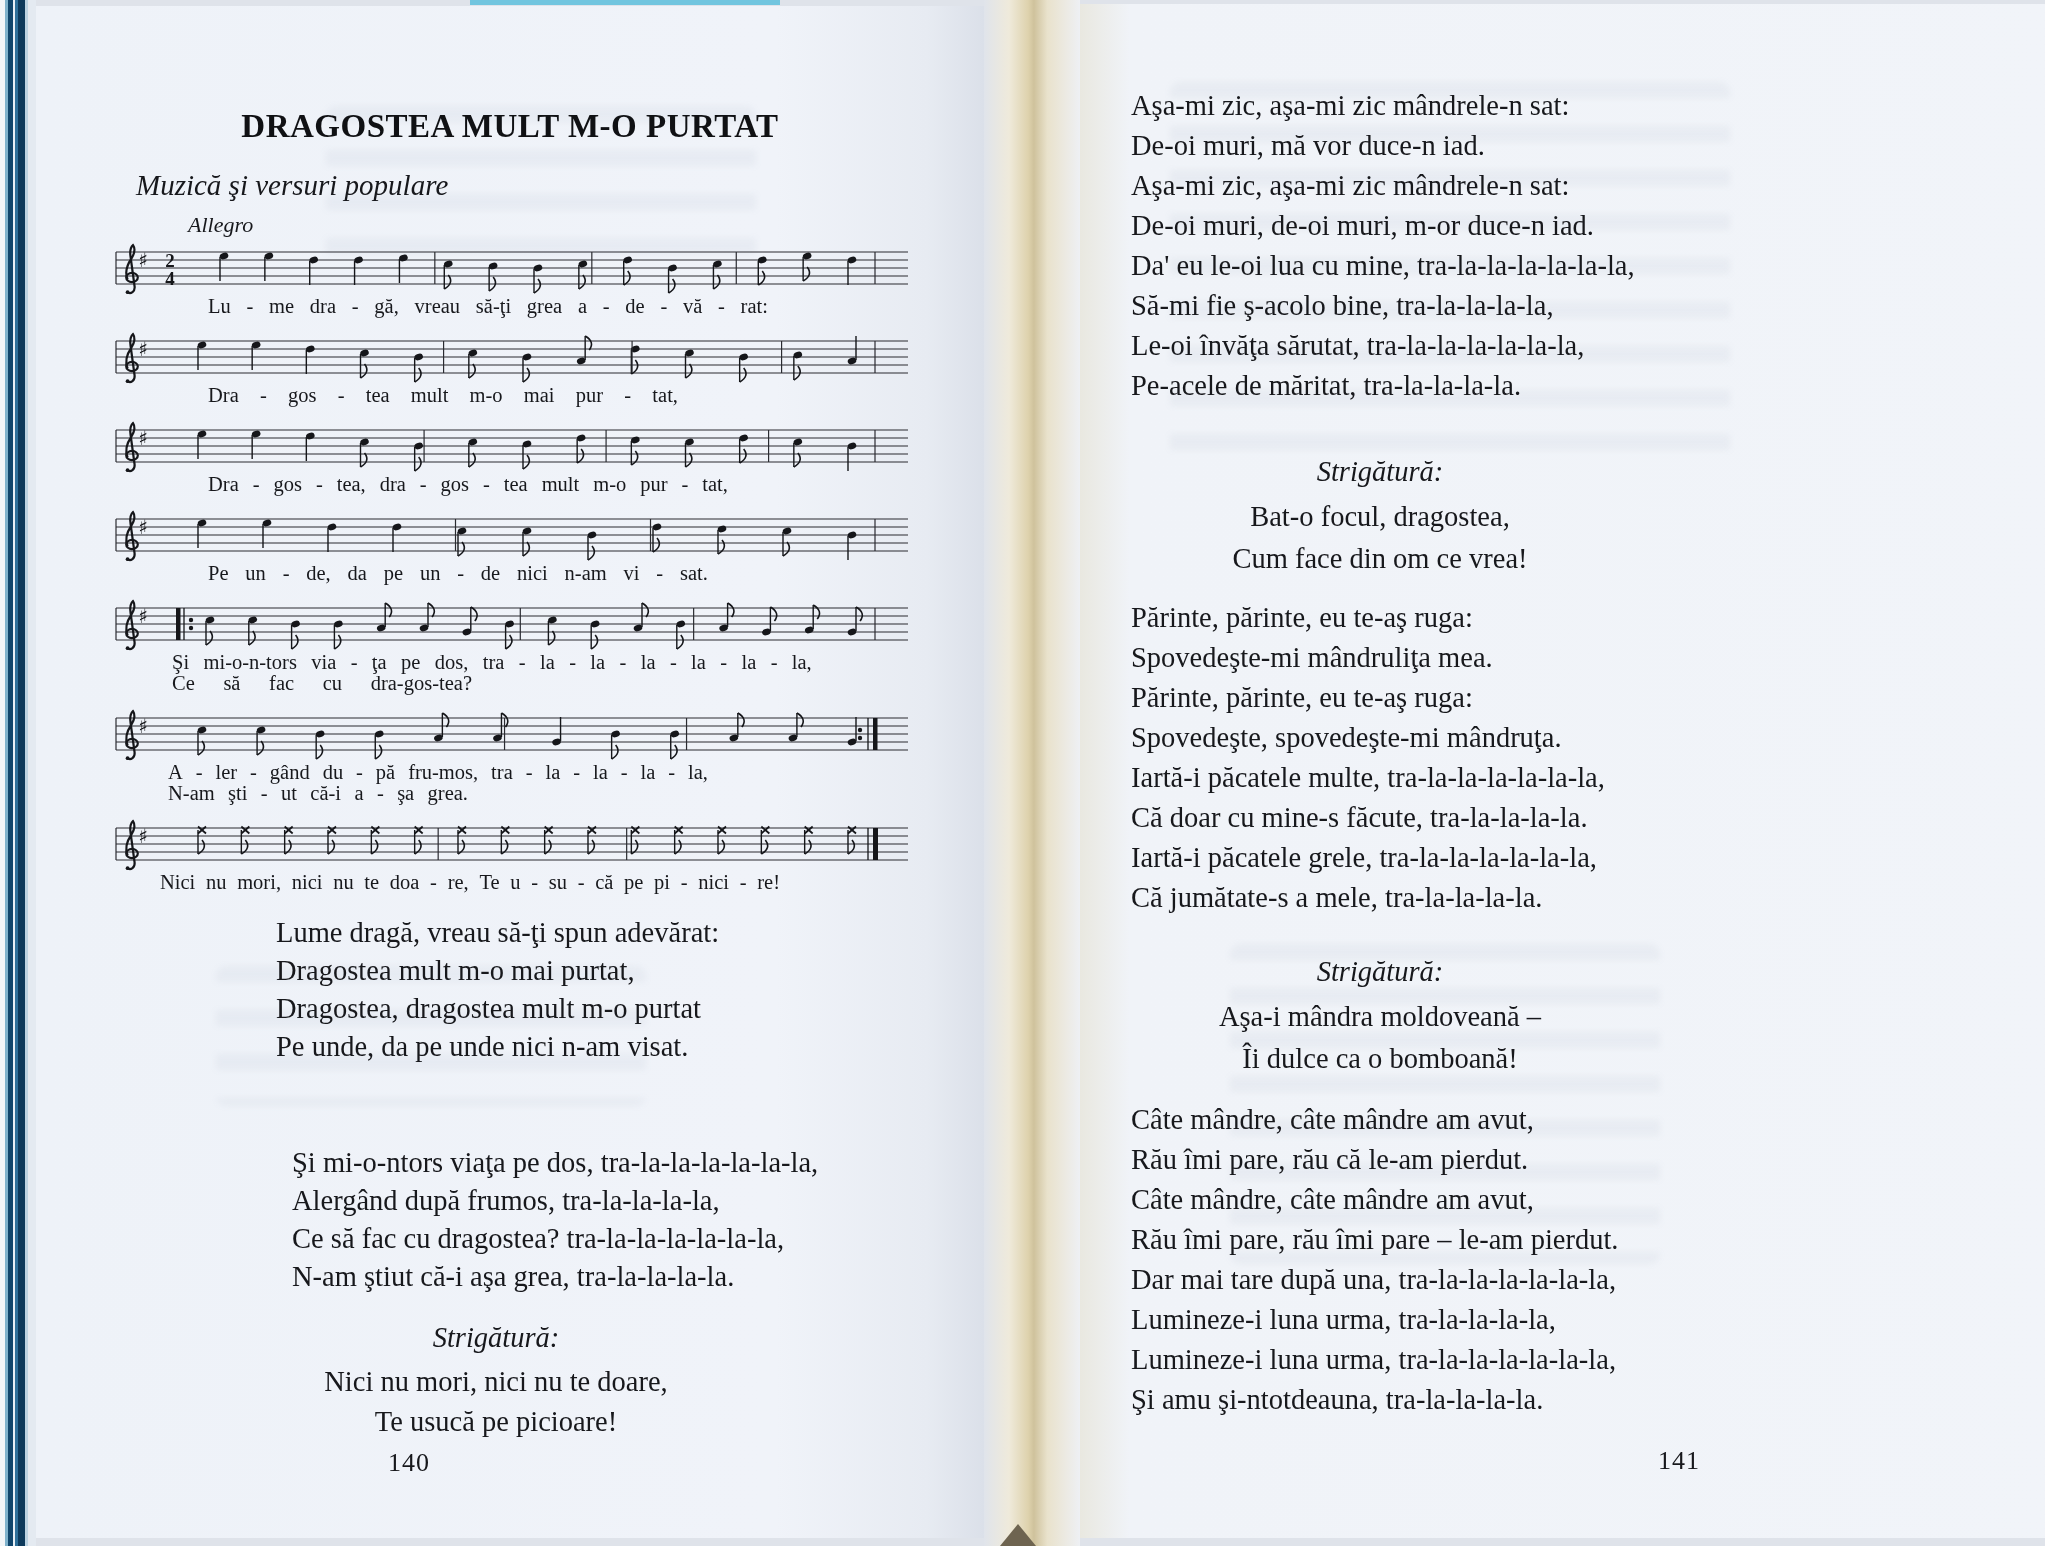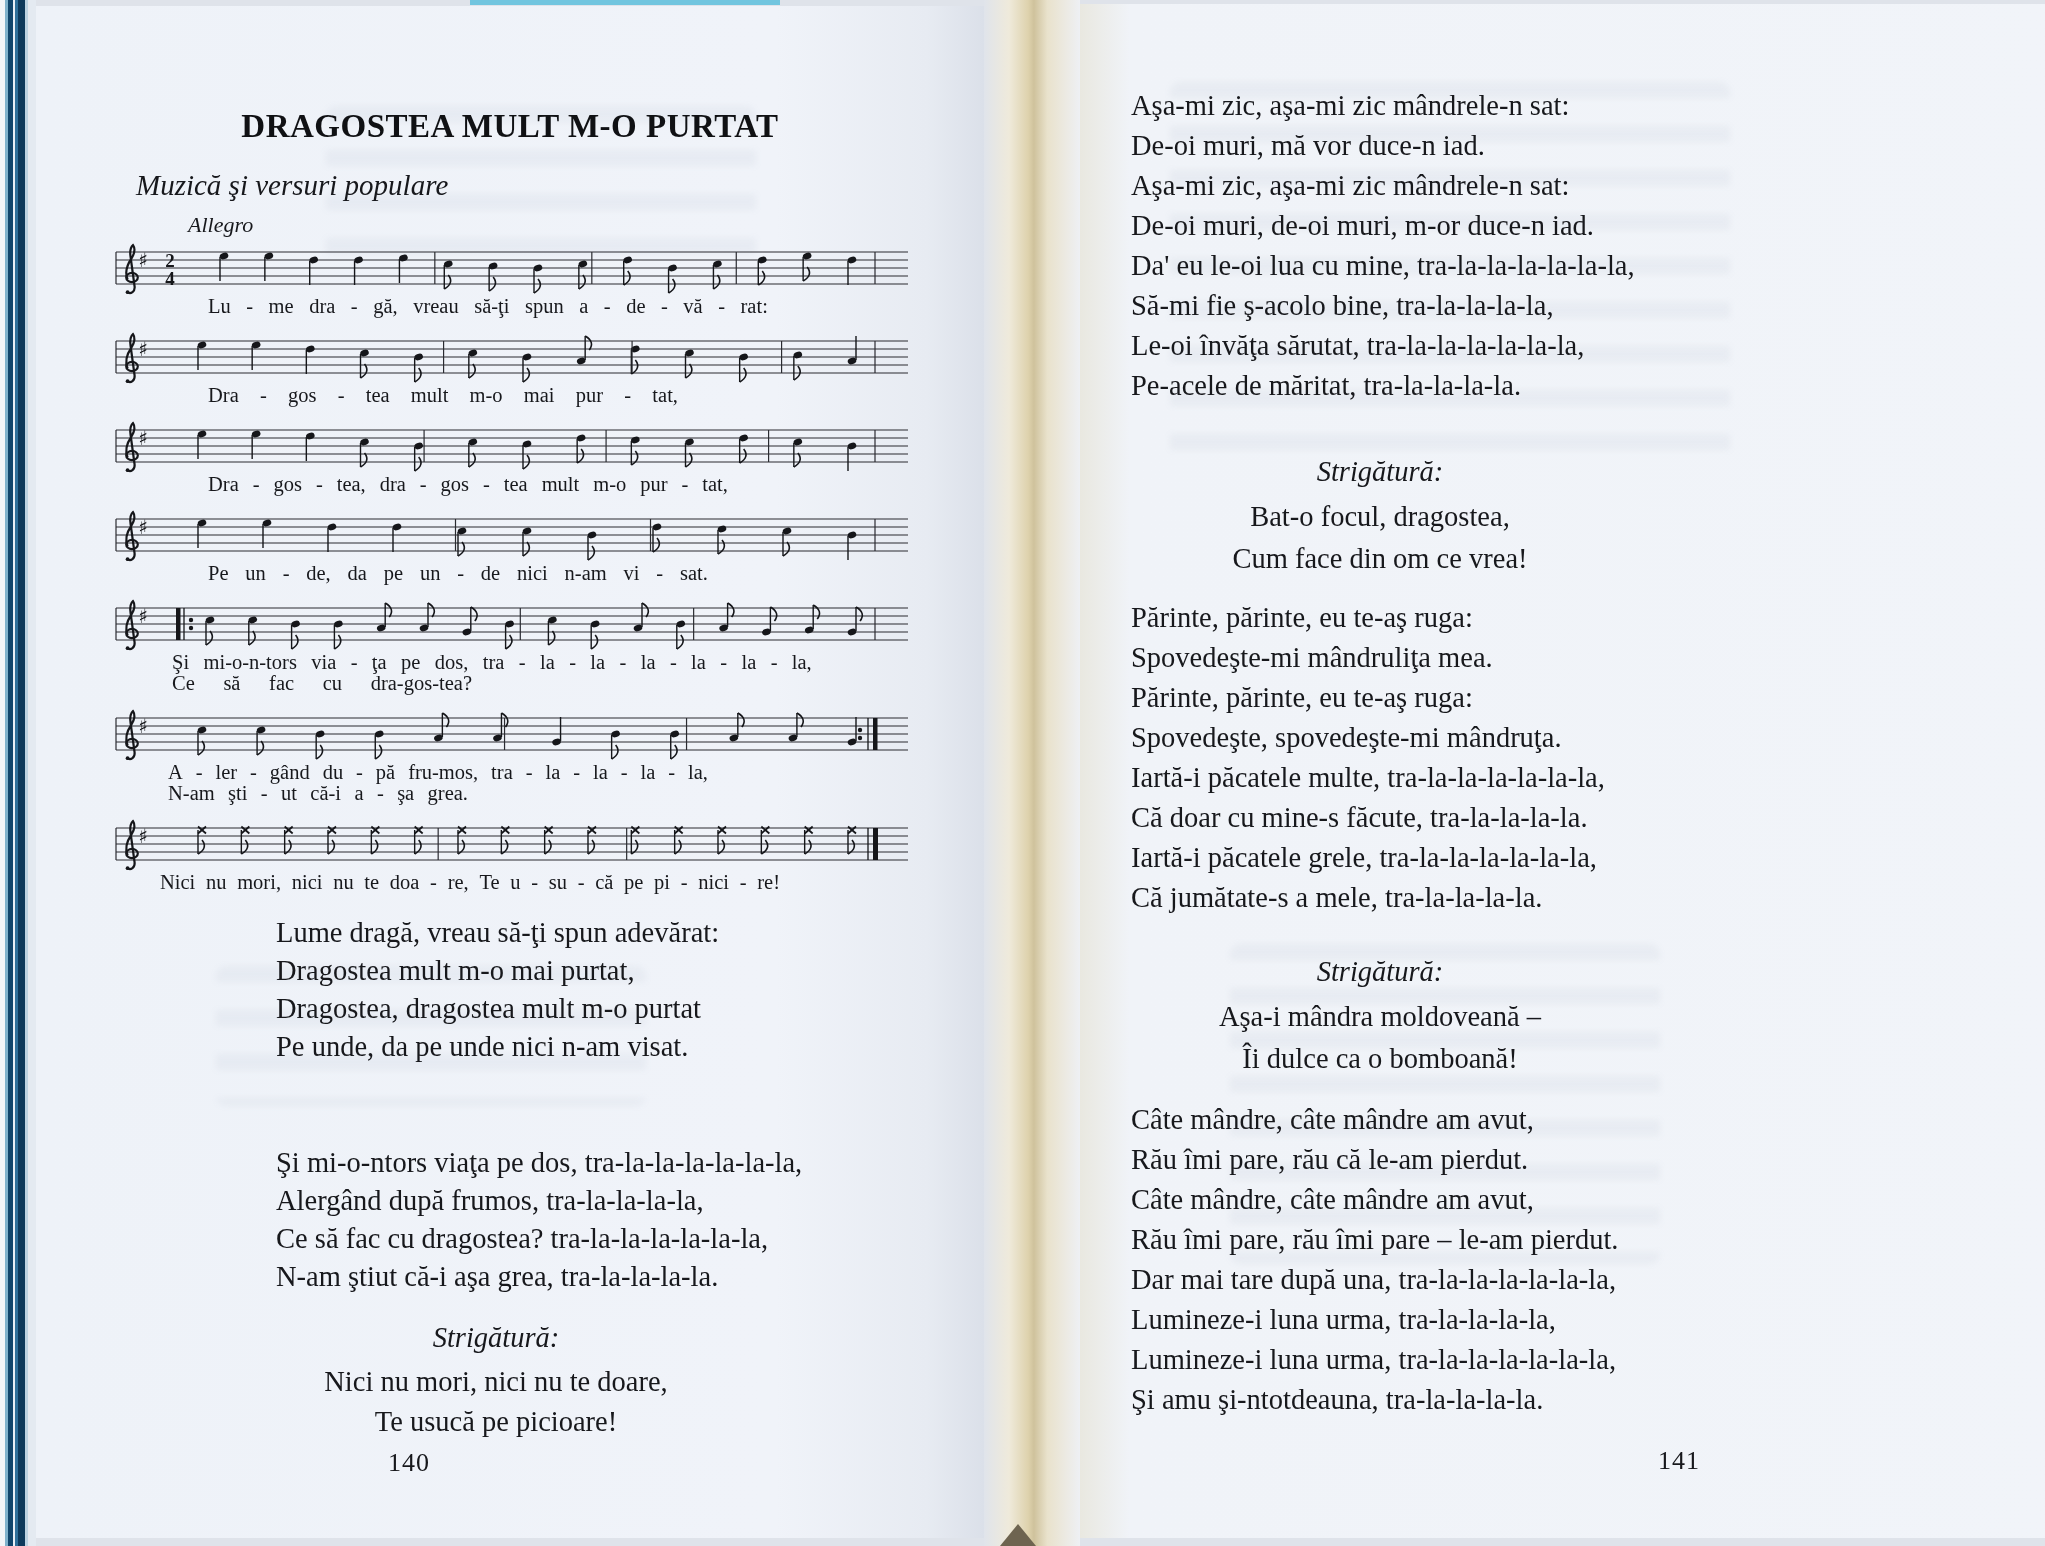--- a/index.html
+++ b/index.html
@@ -38,21 +38,21 @@
   .byline{position:absolute;top:146px;left:100px;font-size:29px;font-style:italic;margin-top:17px;}
   .allegro{position:absolute;top:206px;left:152px;font-size:22px;font-style:italic;}
   .music{position:absolute;top:234px;left:76px;width:800px;}
   .staff-row{margin-bottom:12px;}
   svg.staff{display:block;width:800px;height:56px;}
   .lyric-line{display:flex;justify-content:space-between;font-size:20.5px;line-height:21px;
     color:#17181c;}
   .lyric-line span{white-space:nowrap;}
   .stanza{position:absolute;font-size:28.5px;line-height:38px;white-space:pre-line;}
   #lp-stanza1{top:908px;left:240px;}
-  #lp-stanza2{top:1138px;left:240px;}
+  #lp-stanza2{top:1138px;left:256px;}
   .strig-label{position:absolute;font-style:italic;font-size:28.5px;text-align:center;}
   .strig-lines{position:absolute;font-size:28.5px;line-height:40px;white-space:pre-line;text-align:center;}
   .lp-strig-label{top:1316px;left:0;width:920px;}
   .lp-strig-lines{top:1356px;left:0;width:920px;}
   .pagenum{position:absolute;font-size:26px;letter-spacing:1px;}
   .lp-pagenum{top:1442px;left:352px;}
   
   .rp-block{position:absolute;font-size:28.5px;line-height:40px;white-space:pre-line;}
   #rp-stanza1{top:82px;left:51px;}
   .rp-strig1-label{top:452px;left:60px;width:480px;}
@@ -141,21 +141,21 @@
           </svg>
           <div class="lyric-line" style="margin-left: 96px; width: 560px;">
             <span>Lu</span>
             <span>-</span>
             <span>me</span>
             <span>dra</span>
             <span>-</span>
             <span>gă,</span>
             <span>vreau</span>
             <span>să-ţi</span>
-            <span>spun</span>
+            <span>grea</span>
             <span>a</span>
             <span>-</span>
             <span>de</span>
             <span>-</span>
             <span>vă</span>
             <span>-</span>
             <span>rat:</span>
           </div>
         </div>
         <div class="staff-row">

